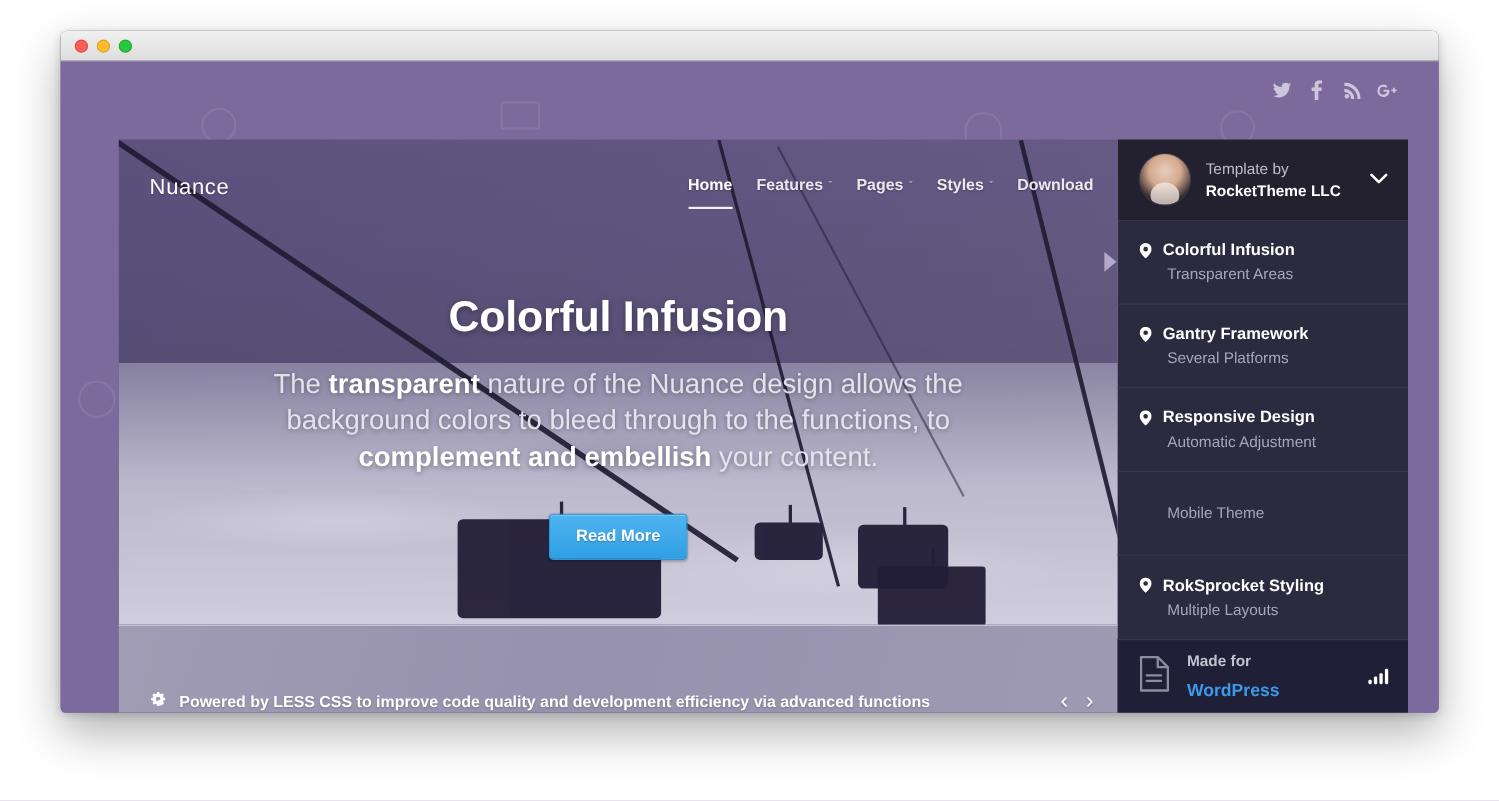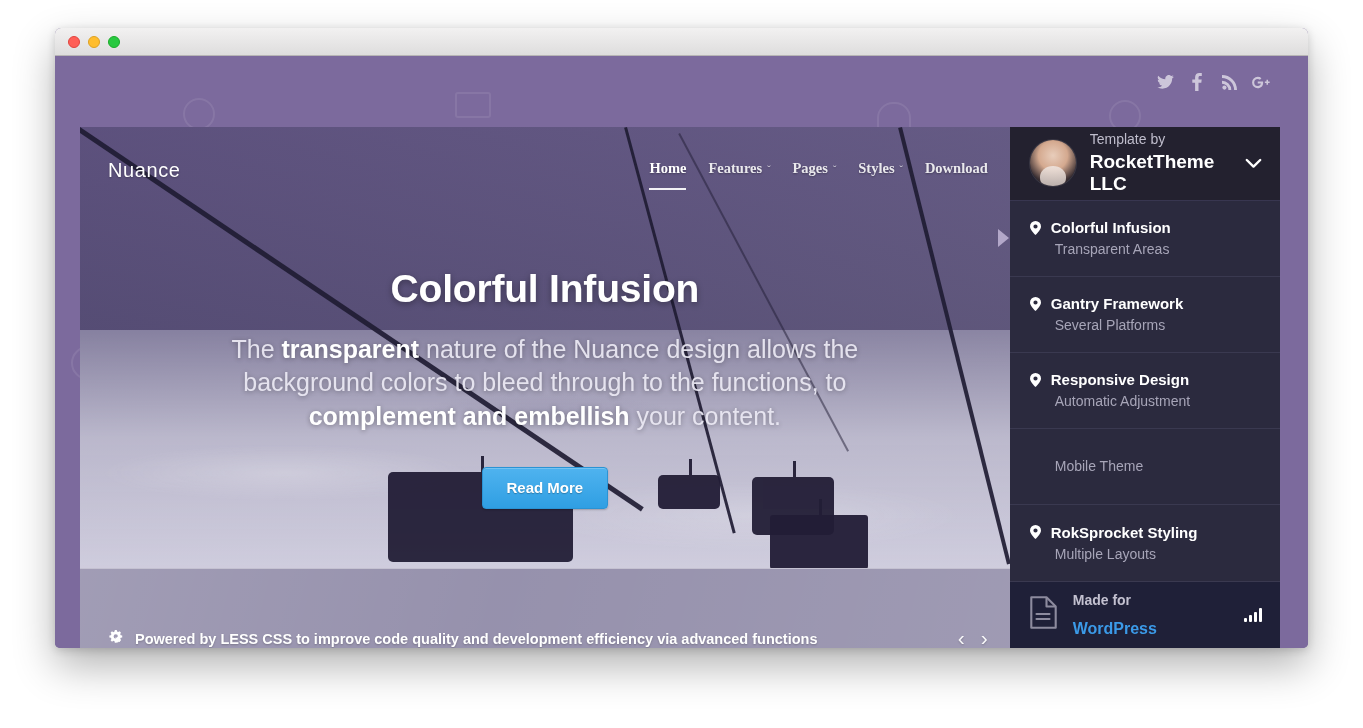--- a/index.html
+++ b/index.html
@@ -84,20 +84,21 @@
     width: 1200px;
     height: 521px;
     display: flex;
   }
 
   
   .hero-col {
     width: 1032px;
     display: flex;
     flex-direction: column;
+    margin-left: 28px;
   }
 
   .hero {
     position: relative;
     flex: 1;
     overflow: hidden;
     background:
       linear-gradient(rgba(86,74,118,0.72), rgba(52,45,82,0.80)),
       linear-gradient(165deg, #6e6390 0%, #8d87ab 38%, #b4b1c6 72%, #cfcdda 100%);
   }
@@ -162,21 +163,20 @@
     font-size: 20px;
     letter-spacing: 0.6px;
     font-weight: 400;
     text-shadow: 0 1px 2px rgba(0,0,0,0.25);
   }
   .menu {
     margin-left: auto;
     display: flex;
     align-items: center;
     gap: 22px;
-    font-family: Liberation Serif, serif;
   }
   .menu-item {
     position: relative;
     color: rgba(255,255,255,0.88);
     font-size: 14.5px;
     font-weight: bold;
     cursor: pointer;
     white-space: nowrap;
     text-shadow: 0 1px 2px rgba(0,0,0,0.3);
     display: inline-flex;
@@ -316,21 +316,21 @@
     position:absolute;
     left:50%; top:56%;
     width:26px; height:22px;
     transform: translateX(-50%);
     border-radius: 50% 50% 45% 45%;
     background: linear-gradient(#efe4de, #c9bdb8);
     opacity: 0.9;
   }
   .author-meta { display: flex; flex-direction: column; gap: 4px; }
   .author-label { color: #bfbdcc; font-size: 14px; }
-  .author-name  { color: #ffffff; font-size: 19px; font-weight: bold; }
+  .author-name  { color: #ffffff; font-size: 14px; font-weight: bold; }
   .author-chevron {
     margin-left: auto;
     color: #ffffff;
     font-size: 15px;
     line-height: 1;
     font-weight: bold;
   }
 
   .list { flex: 1; padding: 0; }
   .list-item {

